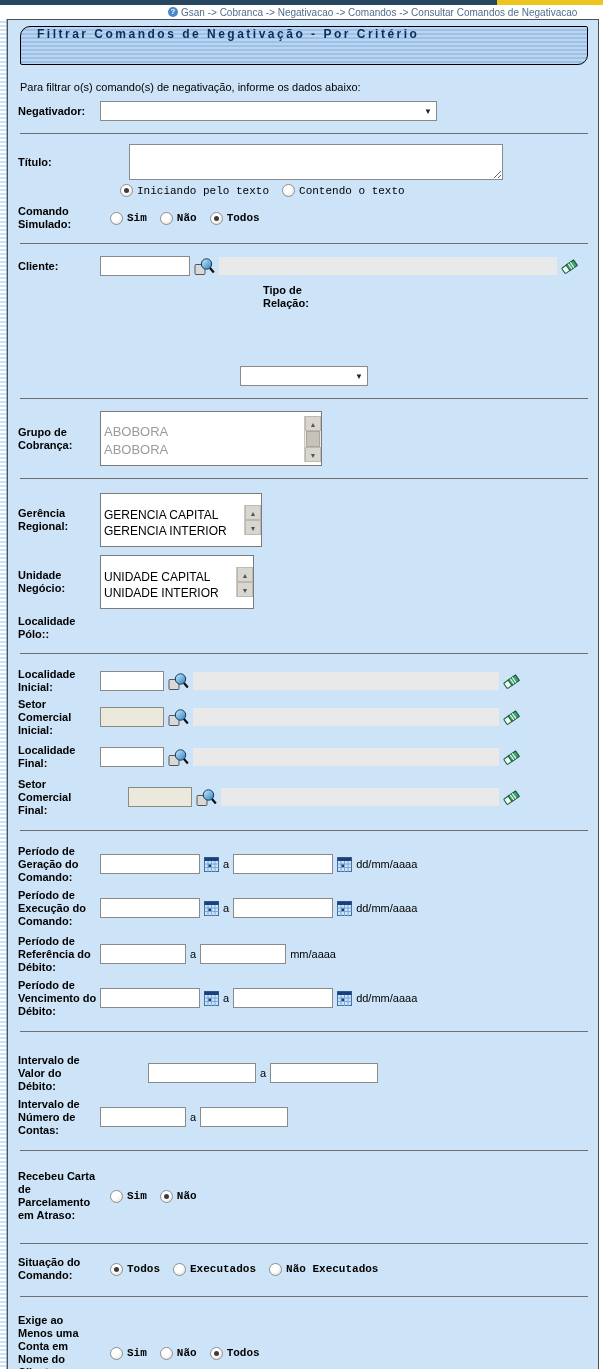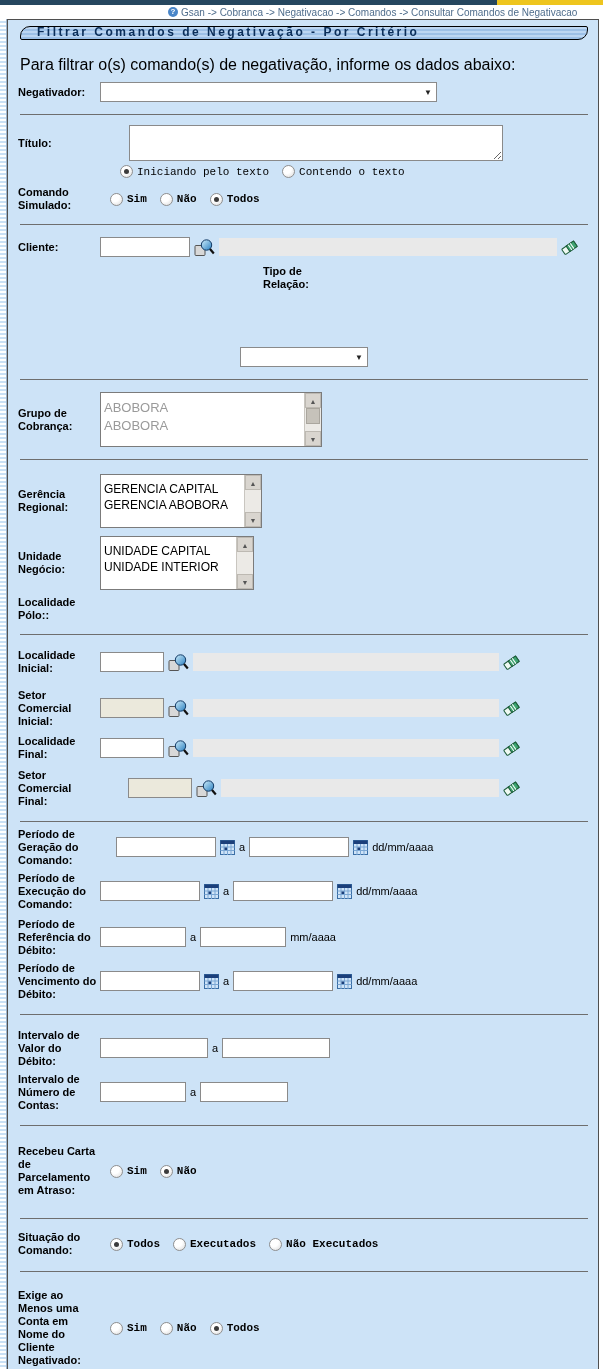--- a/index.html
+++ b/index.html
@@ -17,27 +17,27 @@
 
   
   .main-wrap { display:flex; align-items:stretch; }
   .left-stripes { width:7px; flex:0 0 7px;
     background:repeating-linear-gradient(to bottom,#ffffff 0 2px,#c9e0f5 2px 4px);
     border-right:1px solid #9db4cc; }
   .container { flex:1; margin-right:4px; border:1px solid #4f4f4f; background:#cde3f7;
     padding:4px 8px 24px 10px; }
 
   
-  .titlebar { height:14px; margin:2px 2px 16px 2px; border:1px solid #000;
+  .titlebar { height:39px; margin:2px 2px 16px 2px; border:1px solid #000;
     border-radius:10px 2px 10px 2px;
     background:repeating-linear-gradient(to bottom,#bcd6f2 0 2px,#9dc0e6 2px 4px);
-    display:flex; align-items:flex-end; padding-left:16px; }
+    display:flex; align-items:flex-start; padding-left:16px; }
   .titlebar span { font-size:12px; font-weight:bold; color:#0b2e59; letter-spacing:2.5px; }
 
-  .intro { margin:16px 0 0 2px; font-size:16px; color:#000; }
+  .intro { margin:16px 0 0 2px; font-size:11px; color:#000; }
 
   
   .row { display:flex; align-items:center; margin-top:7px; }
   .lbl { width:82px; flex:0 0 82px; font-size:11px; font-weight:bold; color:#000; line-height:13px; }
   .ctl { display:flex; align-items:center; gap:4px; flex:1; min-width:0; }
 
   .sep { border-top:1px solid #6e6e6e; margin:12px 2px 0 2px; }
 
   
   input.tb { height:20px; border:1px solid #8a8a8a; background:#fff; font-size:11px;
@@ -53,21 +53,21 @@
   
   .radio { display:inline-block; width:13px; height:13px; border-radius:50%;
     background:radial-gradient(circle at 35% 30%,#ffffff 0 40%,#d9d9d9 100%);
     border:1px solid #8f8f8f; flex:0 0 auto; position:relative; }
   .radio.checked::after { content:""; position:absolute; left:3px; top:3px; width:5px; height:5px;
     border-radius:50%; background:#3c3c3c; }
   .rlbl { font-size:11px; font-weight:bold; color:#000; margin-right:9px; }
   .rlbl.norm { font-weight:normal; }
 
   
-  .listbox { display:flex; background:#fff; border:1px solid #7b7b7b; overflow:hidden; }
+  .listbox { display:flex; background:#fff; border:1px solid #7b7b7b; overflow:hidden;align-items:center; }
   .opts { flex:1; padding:6px 2px 1px 3px; overflow:hidden; }
   .opt { font-size:12px; color:#000; line-height:16px; white-space:nowrap; }
   .opt.gray { color:#9a9a9a; font-size:13px; line-height:18px; }
   .sbar { width:17px; flex:0 0 17px; background:#eceae6; border-left:1px solid #c9c6c0;
     display:flex; flex-direction:column; justify-content:space-between; }
   .sbtn { height:15px; background:#d9d5cf; color:#555; font-size:7px; text-align:center;
     line-height:15px; border:1px solid #bdb9b2; }
   .sthumb { height:16px; background:#c6c2ba; border:1px solid #aaa69e; margin:0 1px; }
   .strack { flex:1; }
 
@@ -210,21 +210,21 @@
     </div>
 
     <div class="sep"></div>
 
     <div class="row" style="margin-top:14px;">
       <div class="lbl">Gerência Regional:</div>
       <div class="ctl">
         <div class="listbox" style="width:162px; height:54px;">
           <div class="opts">
             <div class="opt">GERENCIA CAPITAL</div>
-            <div class="opt">GERENCIA ABOBORA</div>
+            <div class="opt">GERENCIA INTERIOR</div>
           </div>
           <div class="sbar">
             <div class="sbtn">▲</div>
             <div class="strack"></div>
             <div class="sbtn">▼</div>
           </div>
         </div>
       </div>
     </div>
 
@@ -266,21 +266,21 @@
           <g transform="rotate(-35 8.5 8.5)">
             <rect x="1" y="5.5" width="14.5" height="6.5" rx="1" fill="#eef9f2" stroke="#1d5c3a"></rect>
             <rect x="6.5" y="5.5" width="9" height="6.5" fill="#3fa472" stroke="#1d5c3a"></rect>
             <line x1="9" y1="5.5" x2="9" y2="12" stroke="#fff"></line>
             <line x1="11.5" y1="5.5" x2="11.5" y2="12" stroke="#fff"></line>
           </g>
         </svg>
       </div>
     </div>
 
-    <div class="row" style="margin-top:10px; margin-right:70px; min-height:42px;justify-content:center;">
+    <div class="row" style="margin-top:0; margin-right:70px; min-height:42px;justify-content:center;">
       <div class="lbl">Setor Comercial Inicial:</div>
       <div class="ctl">
         <input class="tb dis" style="width: 64px;" disabled="" value="">
         <svg width="21" height="19" viewBox="0 0 21 19">
           <rect x="1" y="7.5" width="10" height="10" rx="1" fill="#d8d8d8" stroke="#555"></rect>
           <circle cx="12.5" cy="7" r="5.2" fill="url(#lensg)" stroke="#123a66"></circle>
           <line x1="16" y1="11" x2="19.8" y2="15.5" stroke="#111" stroke-width="2.2"></line>
         </svg>
         <div class="ro-bar"></div>
         <svg width="17" height="17" viewBox="0 0 17 17">
@@ -331,21 +331,21 @@
             <rect x="6.5" y="5.5" width="9" height="6.5" fill="#3fa472" stroke="#1d5c3a"></rect>
             <line x1="9" y1="5.5" x2="9" y2="12" stroke="#fff"></line>
             <line x1="11.5" y1="5.5" x2="11.5" y2="12" stroke="#fff"></line>
           </g>
         </svg>
       </div>
     </div>
 
     <div class="sep"></div>
 
-    <div class="row" style="margin-top:4px; min-height:42px;gap:16px;">
+    <div class="row" style="margin-top:12px; min-height:42px;">
       <div class="lbl">Período de Geração do Comando:</div>
       <div class="ctl">
         <input class="tb" style="width: 100px;" value="">
         <svg width="15" height="15" viewBox="0 0 15 15">
           <rect x="0.5" y="0.5" width="14" height="14" fill="#cfe4f8" stroke="#3a6ea5"></rect>
           <rect x="0.5" y="0.5" width="14" height="3.5" fill="#1b3f7a"></rect>
           <path d="M4 4v11M7.5 4v11M11 4v11M0.5 7h14M0.5 10.5h14" stroke="#7ba7d4" stroke-width="1"></path>
           <rect x="4.5" y="7.5" width="2.5" height="2.5" fill="#1b3f7a"></rect>
         </svg>
         <span class="rsep">a</span>
@@ -409,21 +409,21 @@
           <rect x="0.5" y="0.5" width="14" height="3.5" fill="#1b3f7a"></rect>
           <path d="M4 4v11M7.5 4v11M11 4v11M0.5 7h14M0.5 10.5h14" stroke="#7ba7d4" stroke-width="1"></path>
           <rect x="4.5" y="7.5" width="2.5" height="2.5" fill="#1b3f7a"></rect>
         </svg>
         <span class="fmt">dd/mm/aaaa</span>
       </div>
     </div>
 
     <div class="sep"></div>
 
-    <div class="row" style="margin-top:12px; min-height:42px;">
+    <div class="row" style="margin-top:20px; min-height:42px;gap:48px;">
       <div class="lbl">Intervalo de Valor do Débito:</div>
       <div class="ctl">
         <input class="tb" style="width: 108px;" value="">
         <span class="rsep">a</span>
         <input class="tb" style="width: 108px;" value="">
       </div>
     </div>
 
     <div class="row" style="margin-top:2px; min-height:42px;">
       <div class="lbl">Intervalo de Número de Contas:</div>

